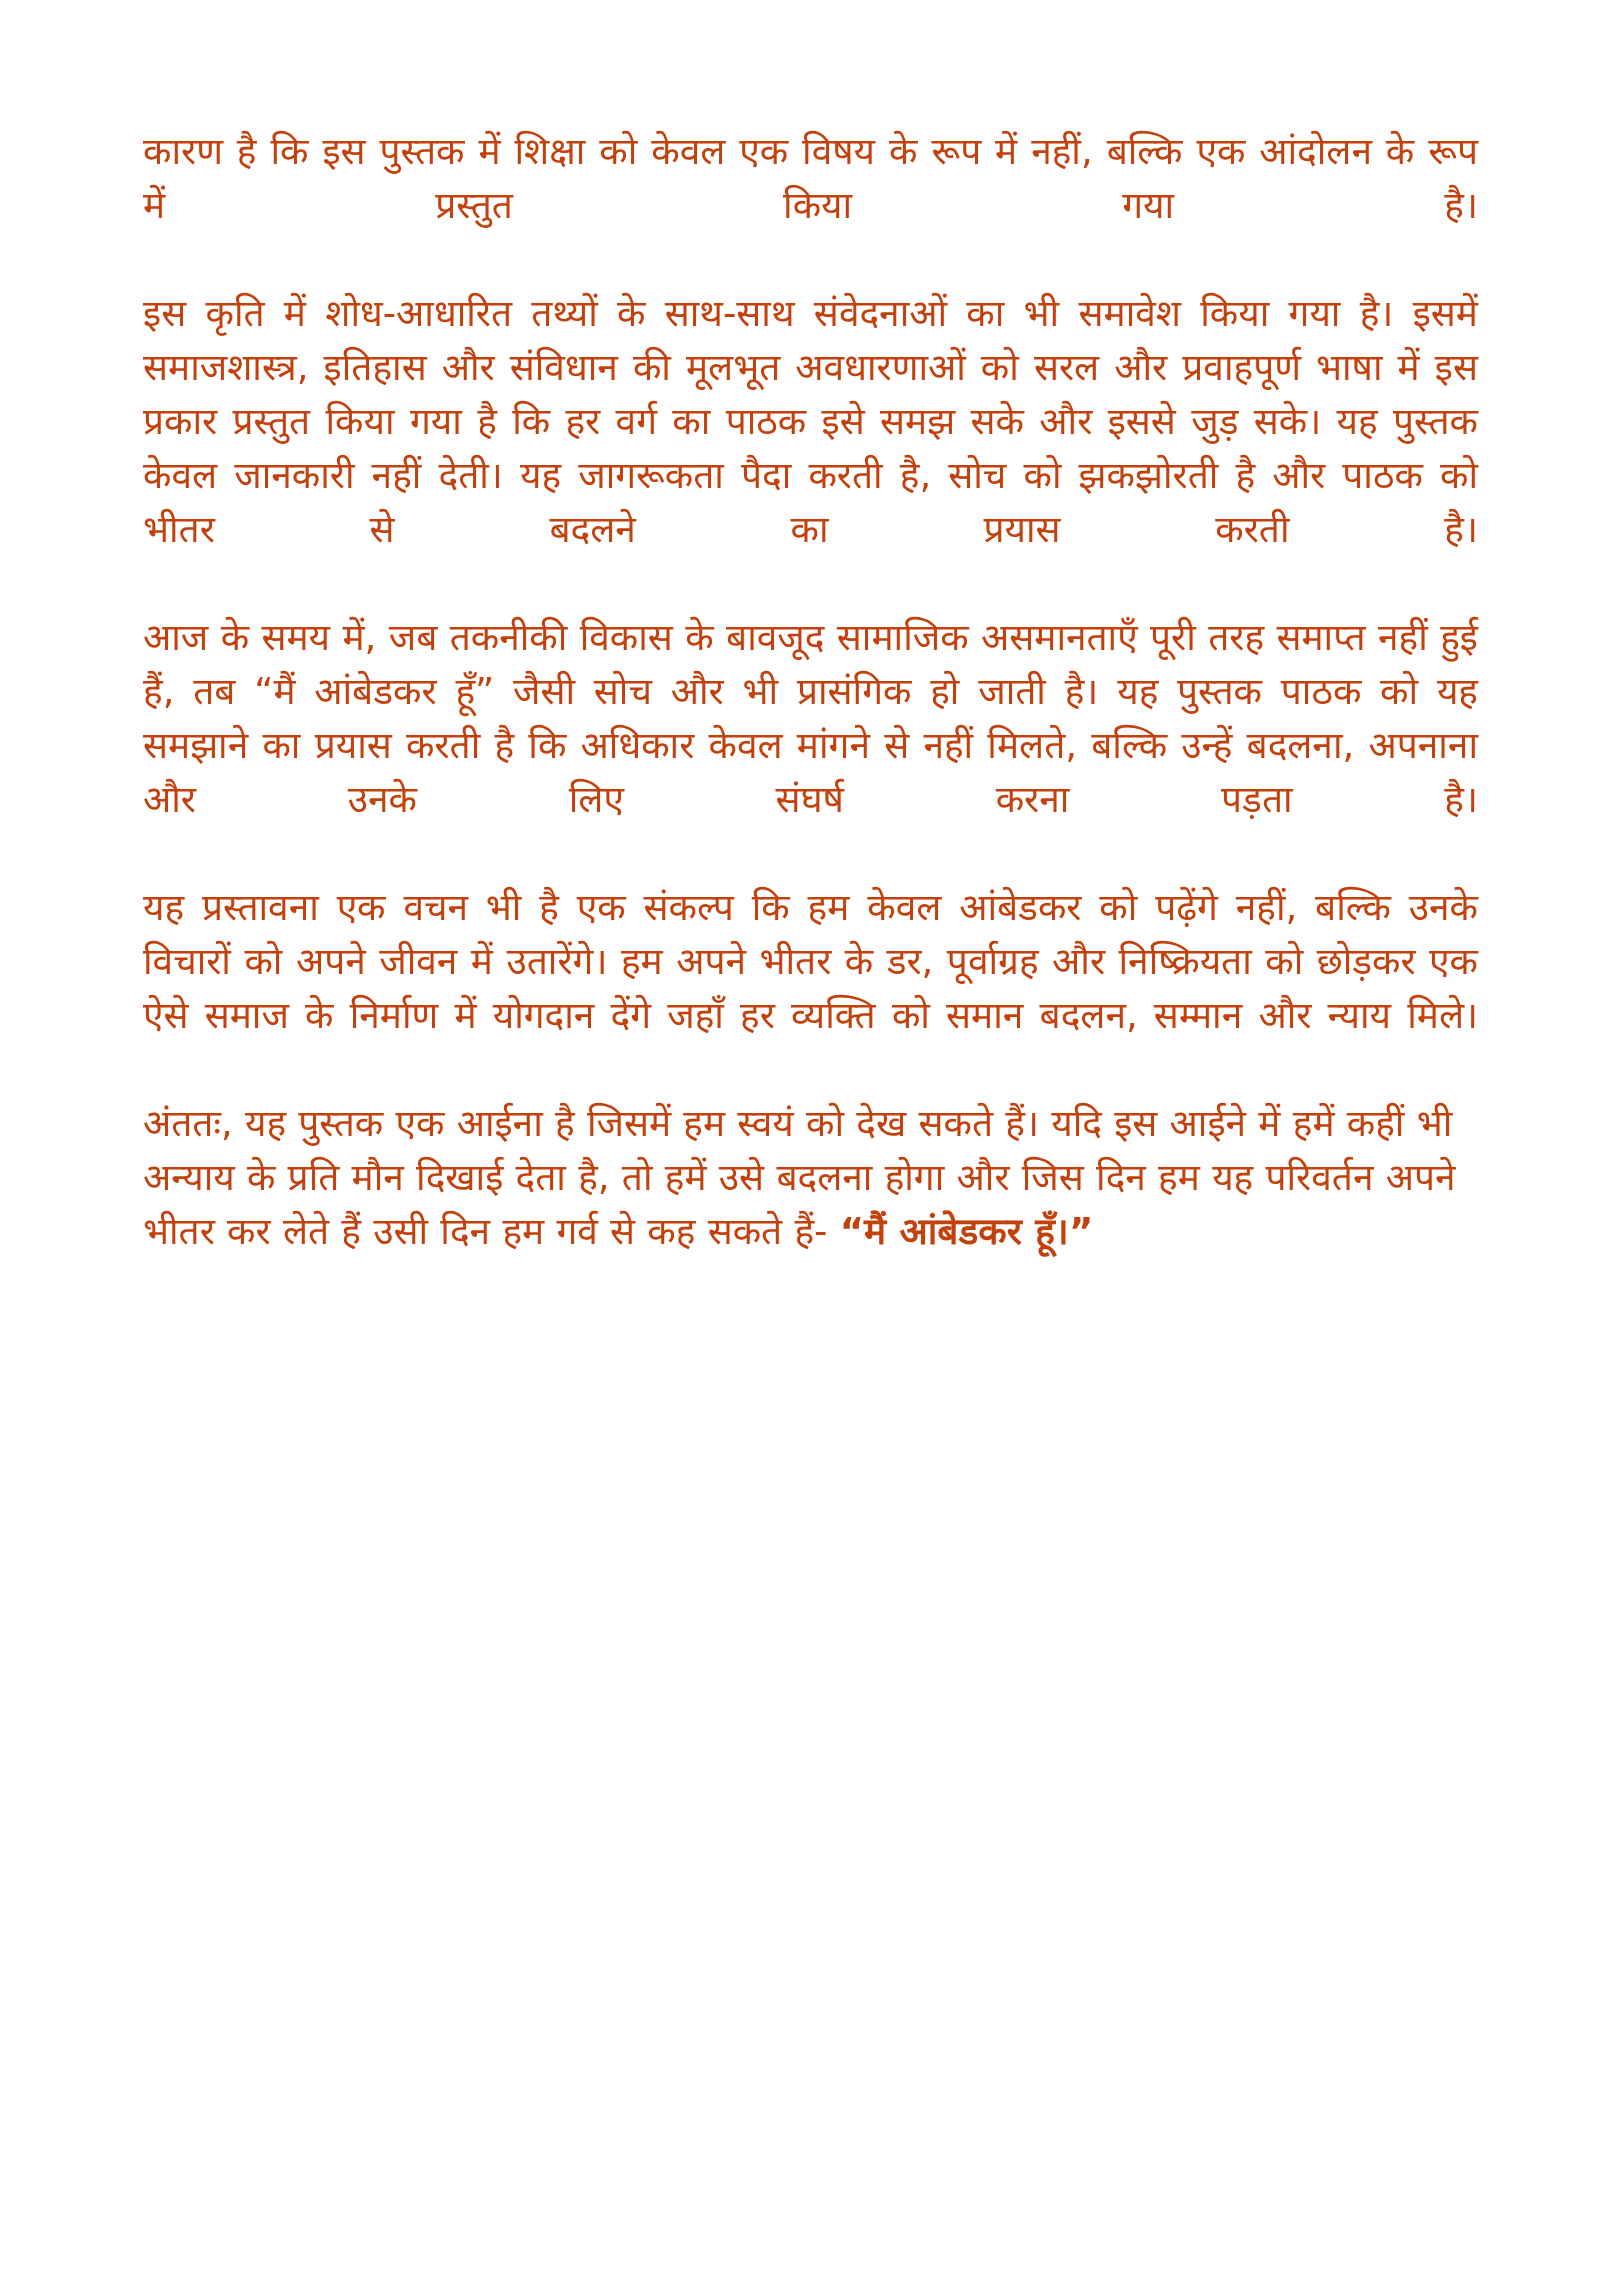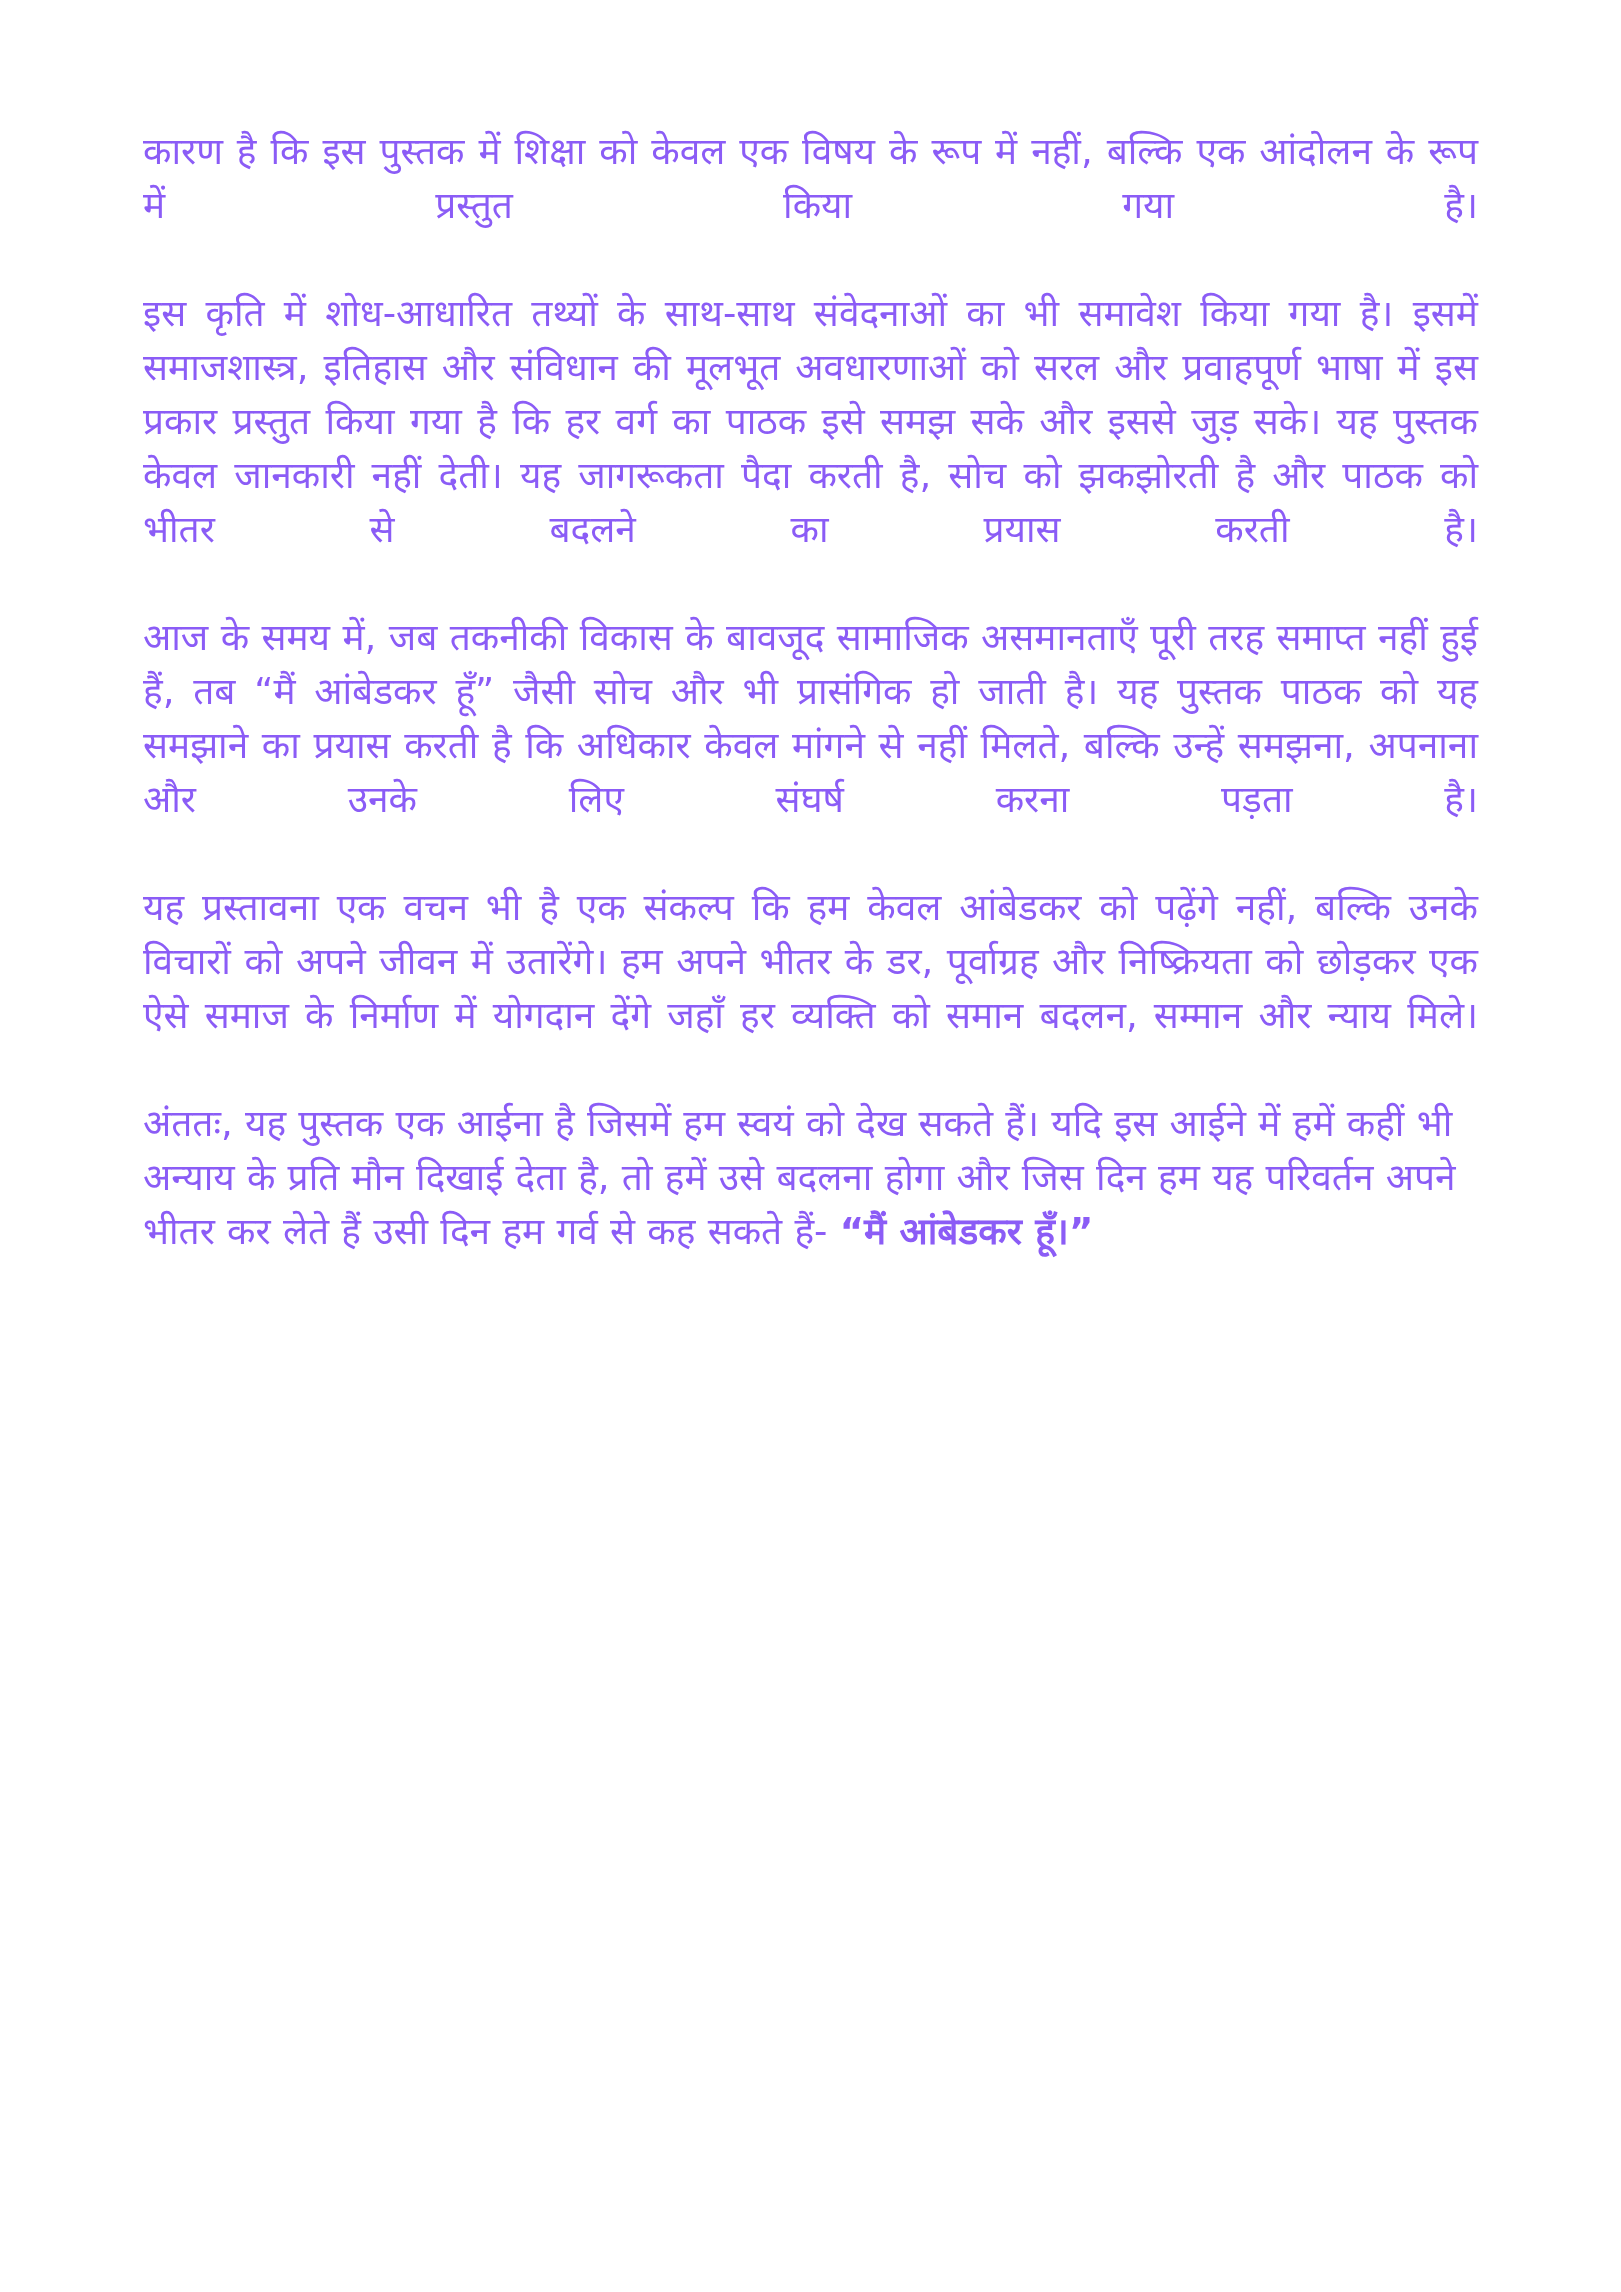--- a/index.html
+++ b/index.html
@@ -34,21 +34,21 @@
   .para {
     margin: 0 0 0 0;
     padding: 0;
     text-align: justify;
     text-justify: inter-word;
     font-family: "DejaVu Sans", sans-serif;
     font-size: 37px;
     line-height: 54px;
     letter-spacing: 0px;
     word-spacing: 0.5px;
-    color: #8b5cf6;
+    color: #c2410c;
     font-weight: 400;
     hyphens: none;
   }
   
   .para:after {
     content: "";
     display: inline-block;
     width: 100%;
   }
   .para.nojust {
@@ -63,21 +63,21 @@
 </head>
 <body>
 
 <div class="page">
   <div class="text-column">
 
     <p class="para">कारण है कि इस पुस्तक में शिक्षा को केवल एक विषय के रूप में नहीं, बल्कि एक आंदोलन के रूप में प्रस्तुत किया गया है।</p>
 
     <p class="para">इस कृति में शोध-आधारित तथ्यों के साथ-साथ संवेदनाओं का भी समावेश किया गया है। इसमें समाजशास्त्र, इतिहास और संविधान की मूलभूत अवधारणाओं को सरल और प्रवाहपूर्ण भाषा में इस प्रकार प्रस्तुत किया गया है कि हर वर्ग का पाठक इसे समझ सके और इससे जुड़ सके। यह पुस्तक केवल जानकारी नहीं देती। यह जागरूकता पैदा करती है, सोच को झकझोरती है और पाठक को भीतर से बदलने का प्रयास करती है।</p>
 
-    <p class="para">आज के समय में, जब तकनीकी विकास के बावजूद सामाजिक असमानताएँ पूरी तरह समाप्त नहीं हुई हैं, तब “मैं आंबेडकर हूँ” जैसी सोच और भी प्रासंगिक हो जाती है। यह पुस्तक पाठक को यह समझाने का प्रयास करती है कि अधिकार केवल मांगने से नहीं मिलते, बल्कि उन्हें समझना, अपनाना और उनके लिए संघर्ष करना पड़ता है।</p>
+    <p class="para">आज के समय में, जब तकनीकी विकास के बावजूद सामाजिक असमानताएँ पूरी तरह समाप्त नहीं हुई हैं, तब “मैं आंबेडकर हूँ” जैसी सोच और भी प्रासंगिक हो जाती है। यह पुस्तक पाठक को यह समझाने का प्रयास करती है कि अधिकार केवल मांगने से नहीं मिलते, बल्कि उन्हें बदलना, अपनाना और उनके लिए संघर्ष करना पड़ता है।</p>
 
     <p class="para">यह प्रस्तावना एक वचन भी है एक संकल्प कि हम केवल आंबेडकर को पढ़ेंगे नहीं, बल्कि उनके विचारों को अपने जीवन में उतारेंगे। हम अपने भीतर के डर, पूर्वाग्रह और निष्क्रियता को छोड़कर एक ऐसे समाज के निर्माण में योगदान देंगे जहाँ हर व्यक्ति को समान बदलन, सम्मान और न्याय मिले।</p>
 
     <p class="para nojust"><span>अंततः, यह पुस्तक एक आईना है जिसमें हम स्वयं को देख सकते हैं। यदि इस आईने में हमें कहीं भी अन्याय के प्रति मौन दिखाई देता है, तो हमें उसे बदलना होगा और जिस दिन हम यह परिवर्तन अपने भीतर कर लेते हैं उसी दिन हम गर्व से कह सकते हैं- </span><span class="bold">“मैं आंबेडकर हूँ।”</span></p>
 
   </div>
 </div>
 
 
 </body></html>

